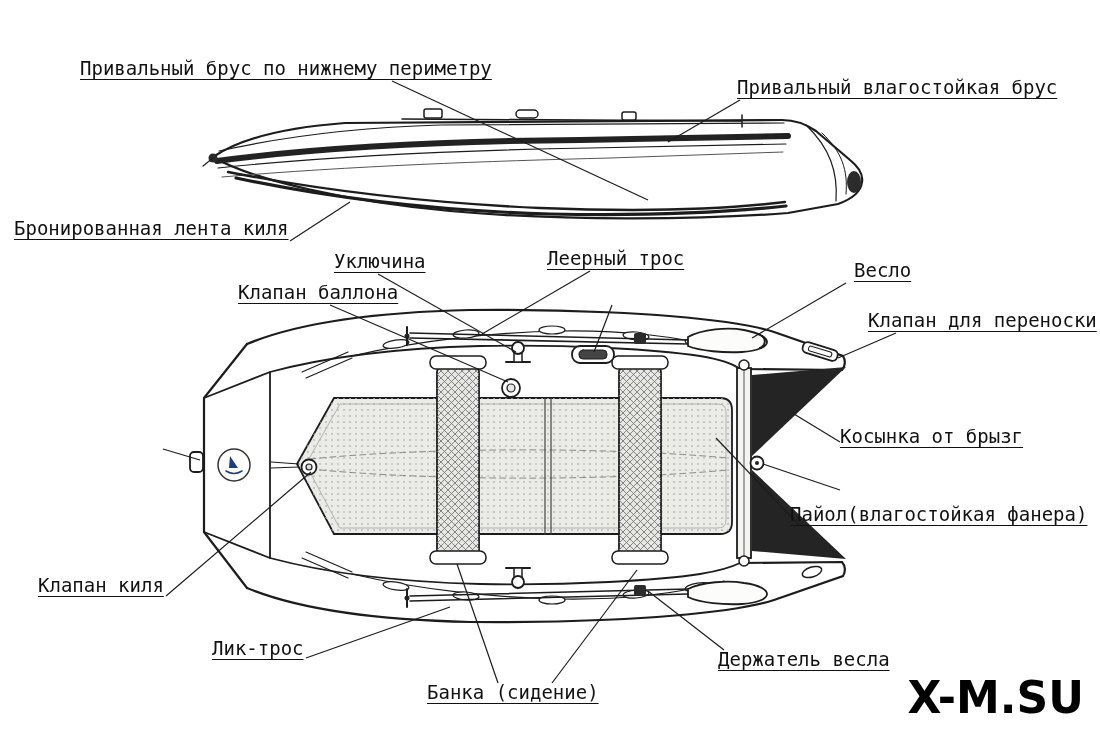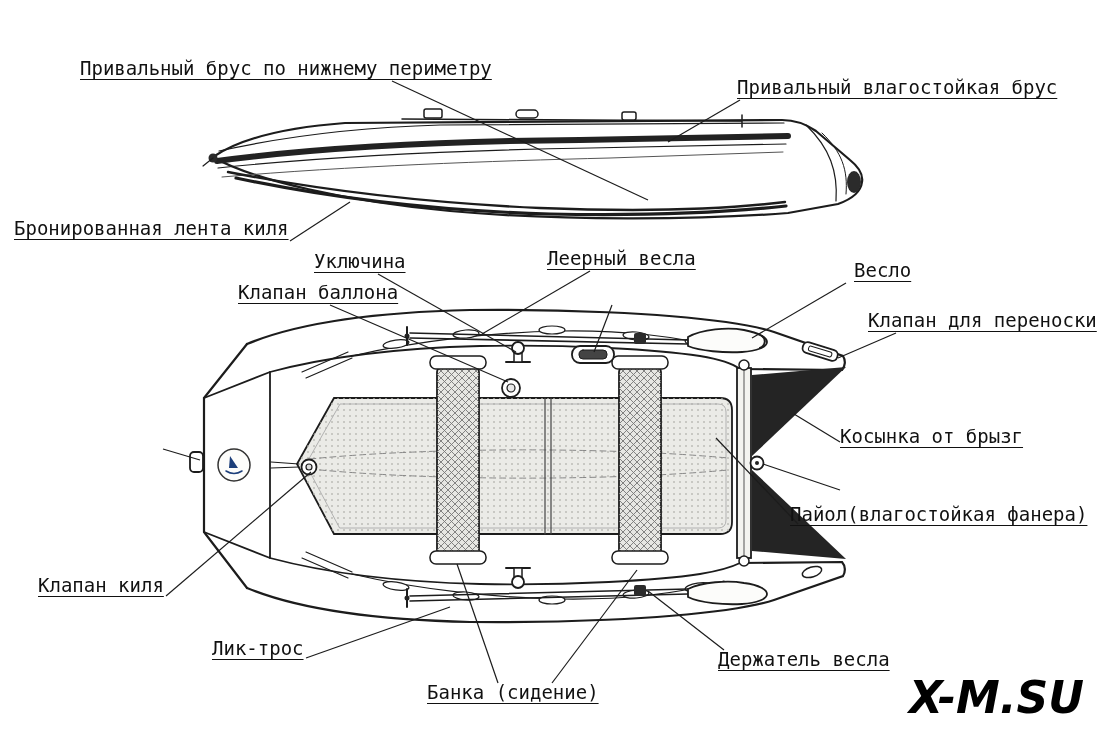--- a/index.html
+++ b/index.html
@@ -2,21 +2,21 @@
 <html><head>
 <meta charset="utf-8">
 <style>
   html,body{margin:0;padding:0;background:#ffffff;}
   .canvas{position:relative;width:1100px;height:733px;background:#fff;overflow:hidden;
           font-family:"DejaVu Sans Mono",monospace;}
   .canvas svg{position:absolute;left:0;top:0;}
   .lbl{position:absolute;font-size:19px;line-height:1.2;color:#111;white-space:nowrap;
        text-decoration:underline;text-decoration-thickness:1.4px;text-underline-offset:4px;}
   .wm{position:absolute;right:16px;bottom:10px;font-family:"DejaVu Sans",sans-serif;
-      font-style:italic;font-weight:bold;font-size:44px;color:#000;}
+      font-weight:bold;font-size:44px;color:#000;}
 </style>
 </head>
 <body>
 
 <div class="canvas">
 
 <svg width="1100" height="733" viewBox="0 0 1100 733">
   <defs>
     <pattern id="dots" width="6" height="6" patternUnits="userSpaceOnUse">
       <circle cx="2" cy="2" r="0.9" fill="#b8b8b2"></circle>
@@ -194,22 +194,22 @@
     <line x1="306" y1="658" x2="450" y2="607"></line>
     <line x1="724" y1="650" x2="648" y2="591"></line>
     <line x1="498" y1="683" x2="457" y2="564"></line>
     <line x1="552" y1="683" x2="637" y2="570"></line>
   </g>
 </svg>
 
   <div class="lbl" style="left:80px;top:57px">Привальный брус по нижнему периметру</div>
   <div class="lbl" style="left:737px;top:76px">Привальный влагостойкая брус</div>
   <div class="lbl" style="left:14px;top:217px">Бронированная лента киля</div>
-  <div class="lbl" style="left:314px;top:250px">Уключина</div>
-  <div class="lbl" style="left:547px;top:247px">Леерный весла</div>
+  <div class="lbl" style="left:334px;top:250px">Уключина</div>
+  <div class="lbl" style="left:547px;top:247px">Леерный трос</div>
   <div class="lbl" style="left:238px;top:281px">Клапан баллона</div>
   <div class="lbl" style="left:854px;top:259px">Весло</div>
   <div class="lbl" style="left:868px;top:309px">Клапан для переноски</div>
   <div class="lbl" style="left:840px;top:425px">Косынка от брызг</div>
   <div class="lbl" style="left:790px;top:503px">Пайол(влагостойкая фанера)</div>
   <div class="lbl" style="left:38px;top:574px">Клапан киля</div>
   <div class="lbl" style="left:212px;top:637px">Лик-трос</div>
   <div class="lbl" style="left:718px;top:648px">Держатель весла</div>
   <div class="lbl" style="left:427px;top:681px">Банка (сидение)</div>
 

